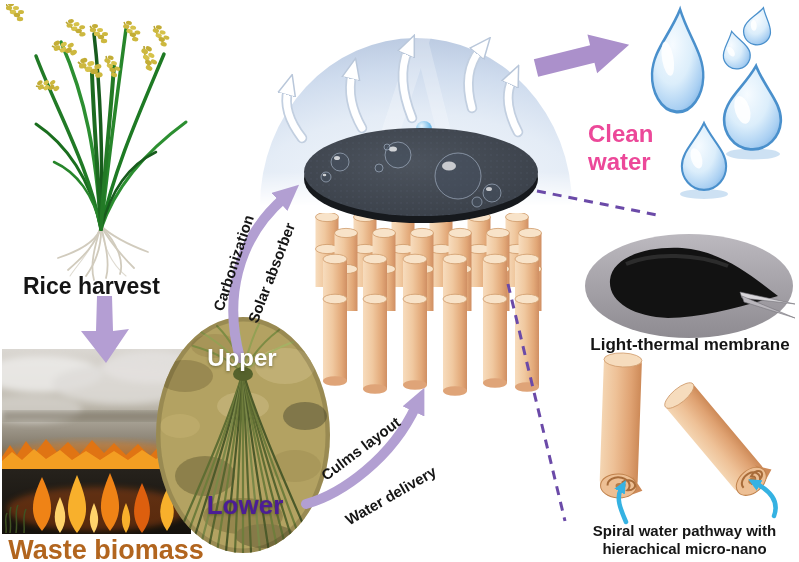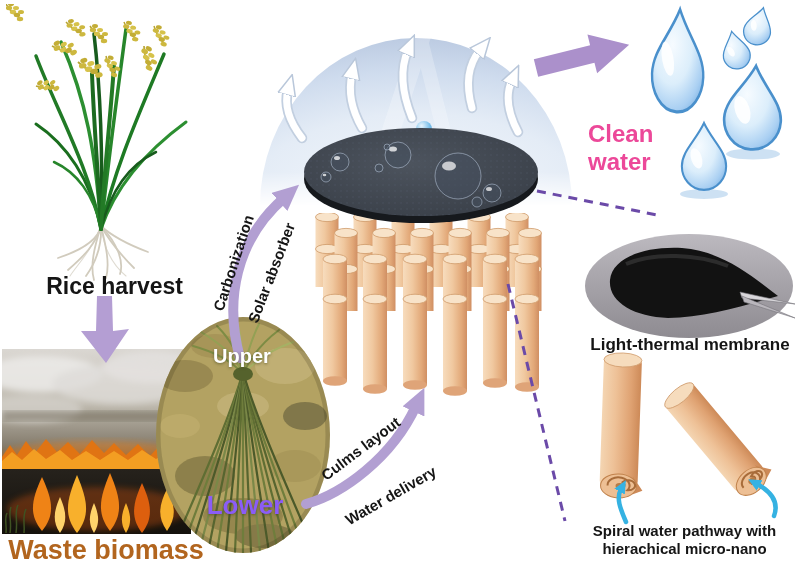--- a/index.html
+++ b/index.html
@@ -1,25 +1,25 @@
 <!DOCTYPE html>
 <html><head>
 <meta charset="utf-8">
 <style>
   html,body{margin:0;padding:0;background:#fff;}
   .fig{position:relative;width:799px;height:562px;background:#fff;overflow:hidden;
        font-family:"Liberation Sans",sans-serif;}
   .layer{position:absolute;}
   .lbl{position:absolute;font-weight:bold;color:#151515;line-height:1.1;}
   .rot{white-space:nowrap;transform-origin:center center;}
-  #lbl-rice{left:23px;top:274px;width:160px;font-size:23px;text-align:right;}
+  #lbl-rice{left:23px;top:274px;width:160px;font-size:23px;text-align:left;}
   #lbl-waste{left:2px;top:528px;width:208px;font-size:27px;text-align:center;color:#b2651e;margin-top:8px;}
-  #lbl-upper{left:194px;top:345px;width:96px;font-size:20px;text-align:center;color:#fff;
+  #lbl-upper{left:194px;top:345px;width:96px;font-size:24px;text-align:center;color:#fff;
              text-shadow:0 1px 3px rgba(70,70,30,.65);}
-  #lbl-lower{left:197px;top:491px;width:96px;font-size:26px;text-align:center;color:#8b5cf6;
+  #lbl-lower{left:197px;top:491px;width:96px;font-size:26px;text-align:center;color:#4c1d95;
              text-shadow:0 1px 3px rgba(70,70,30,.65);}
   #lbl-carb{left:234px;top:263px;font-size:15px;transform:translate(-50%,-50%) rotate(-72deg);}
   #lbl-solar{left:272px;top:273px;font-size:15px;transform:translate(-50%,-50%) rotate(-69deg);}
   #lbl-culms{left:361px;top:449px;font-size:15px;transform:translate(-50%,-50%) rotate(-37deg);}
   #lbl-water{left:391px;top:496px;font-size:15px;transform:translate(-50%,-50%) rotate(-30deg);}
   #lbl-clean{left:588px;top:120px;width:92px;font-size:24px;color:#ec4899;line-height:1.17;}
   #lbl-membrane{left:578px;top:336px;width:224px;font-size:17px;text-align:center;}
   #lbl-spiral{left:570px;top:522px;width:229px;font-size:15px;text-align:center;line-height:1.22;}
   svg{display:block;}
   .cb{fill:url(#cy-grad);}

